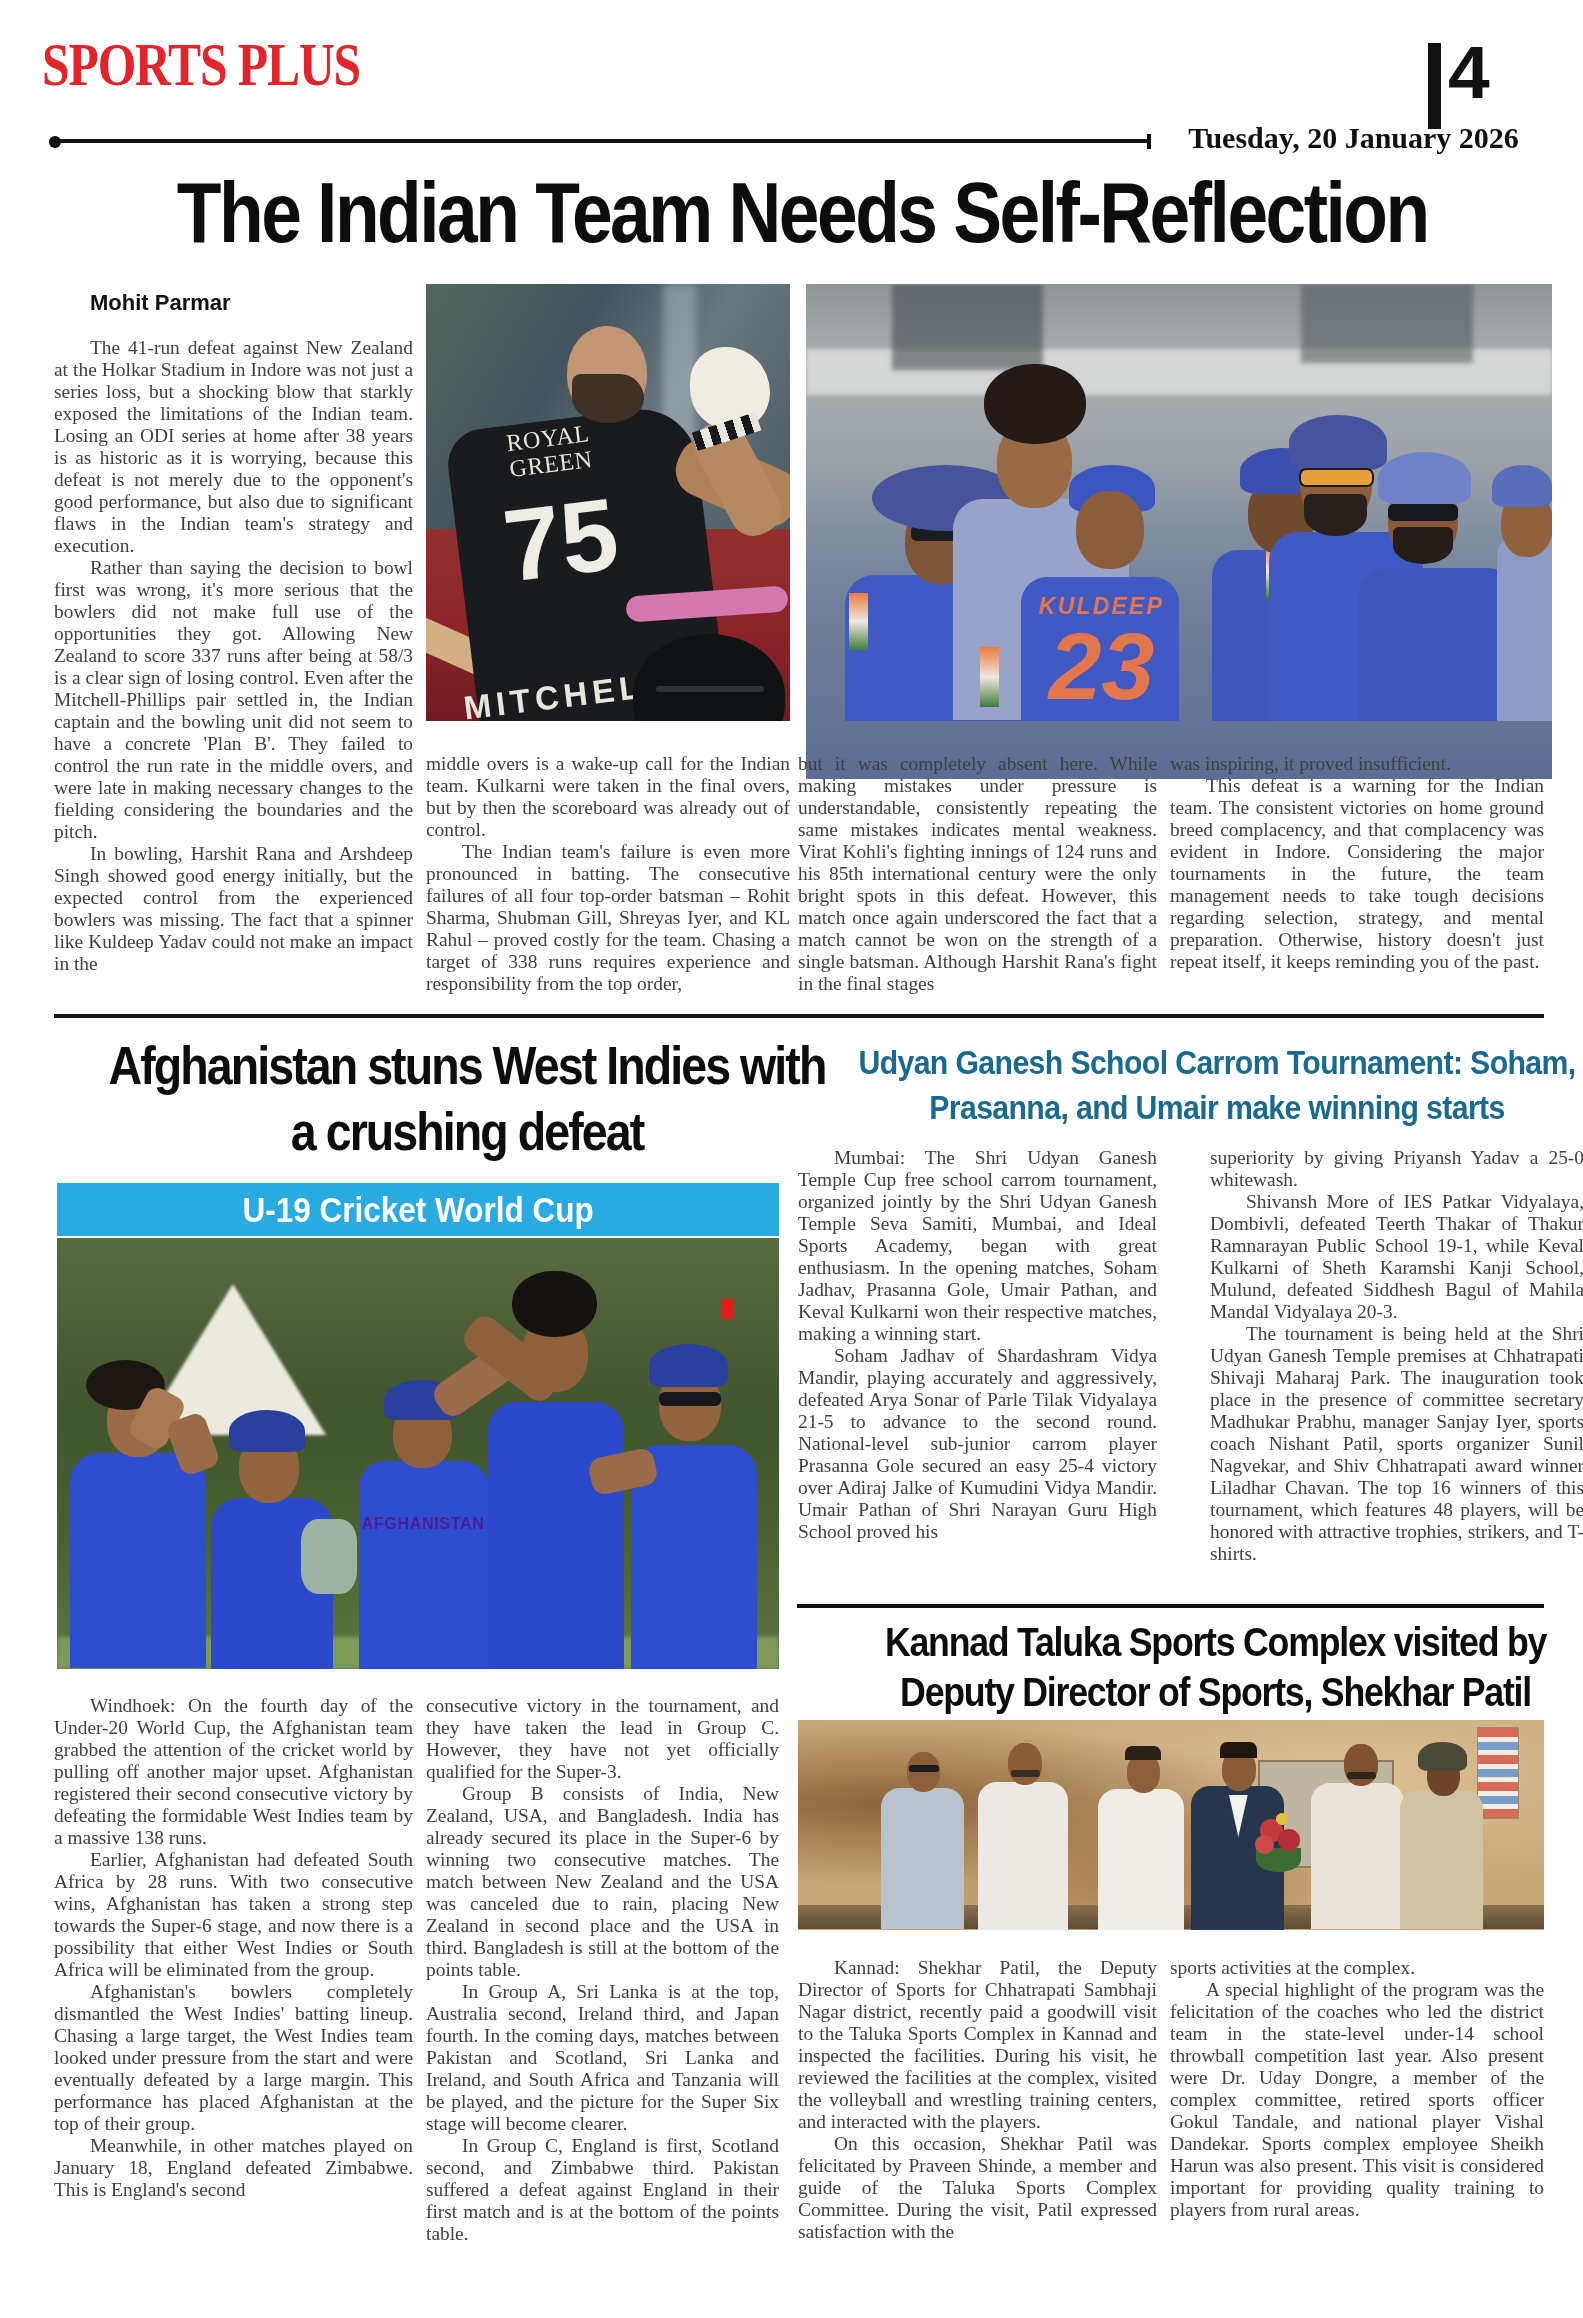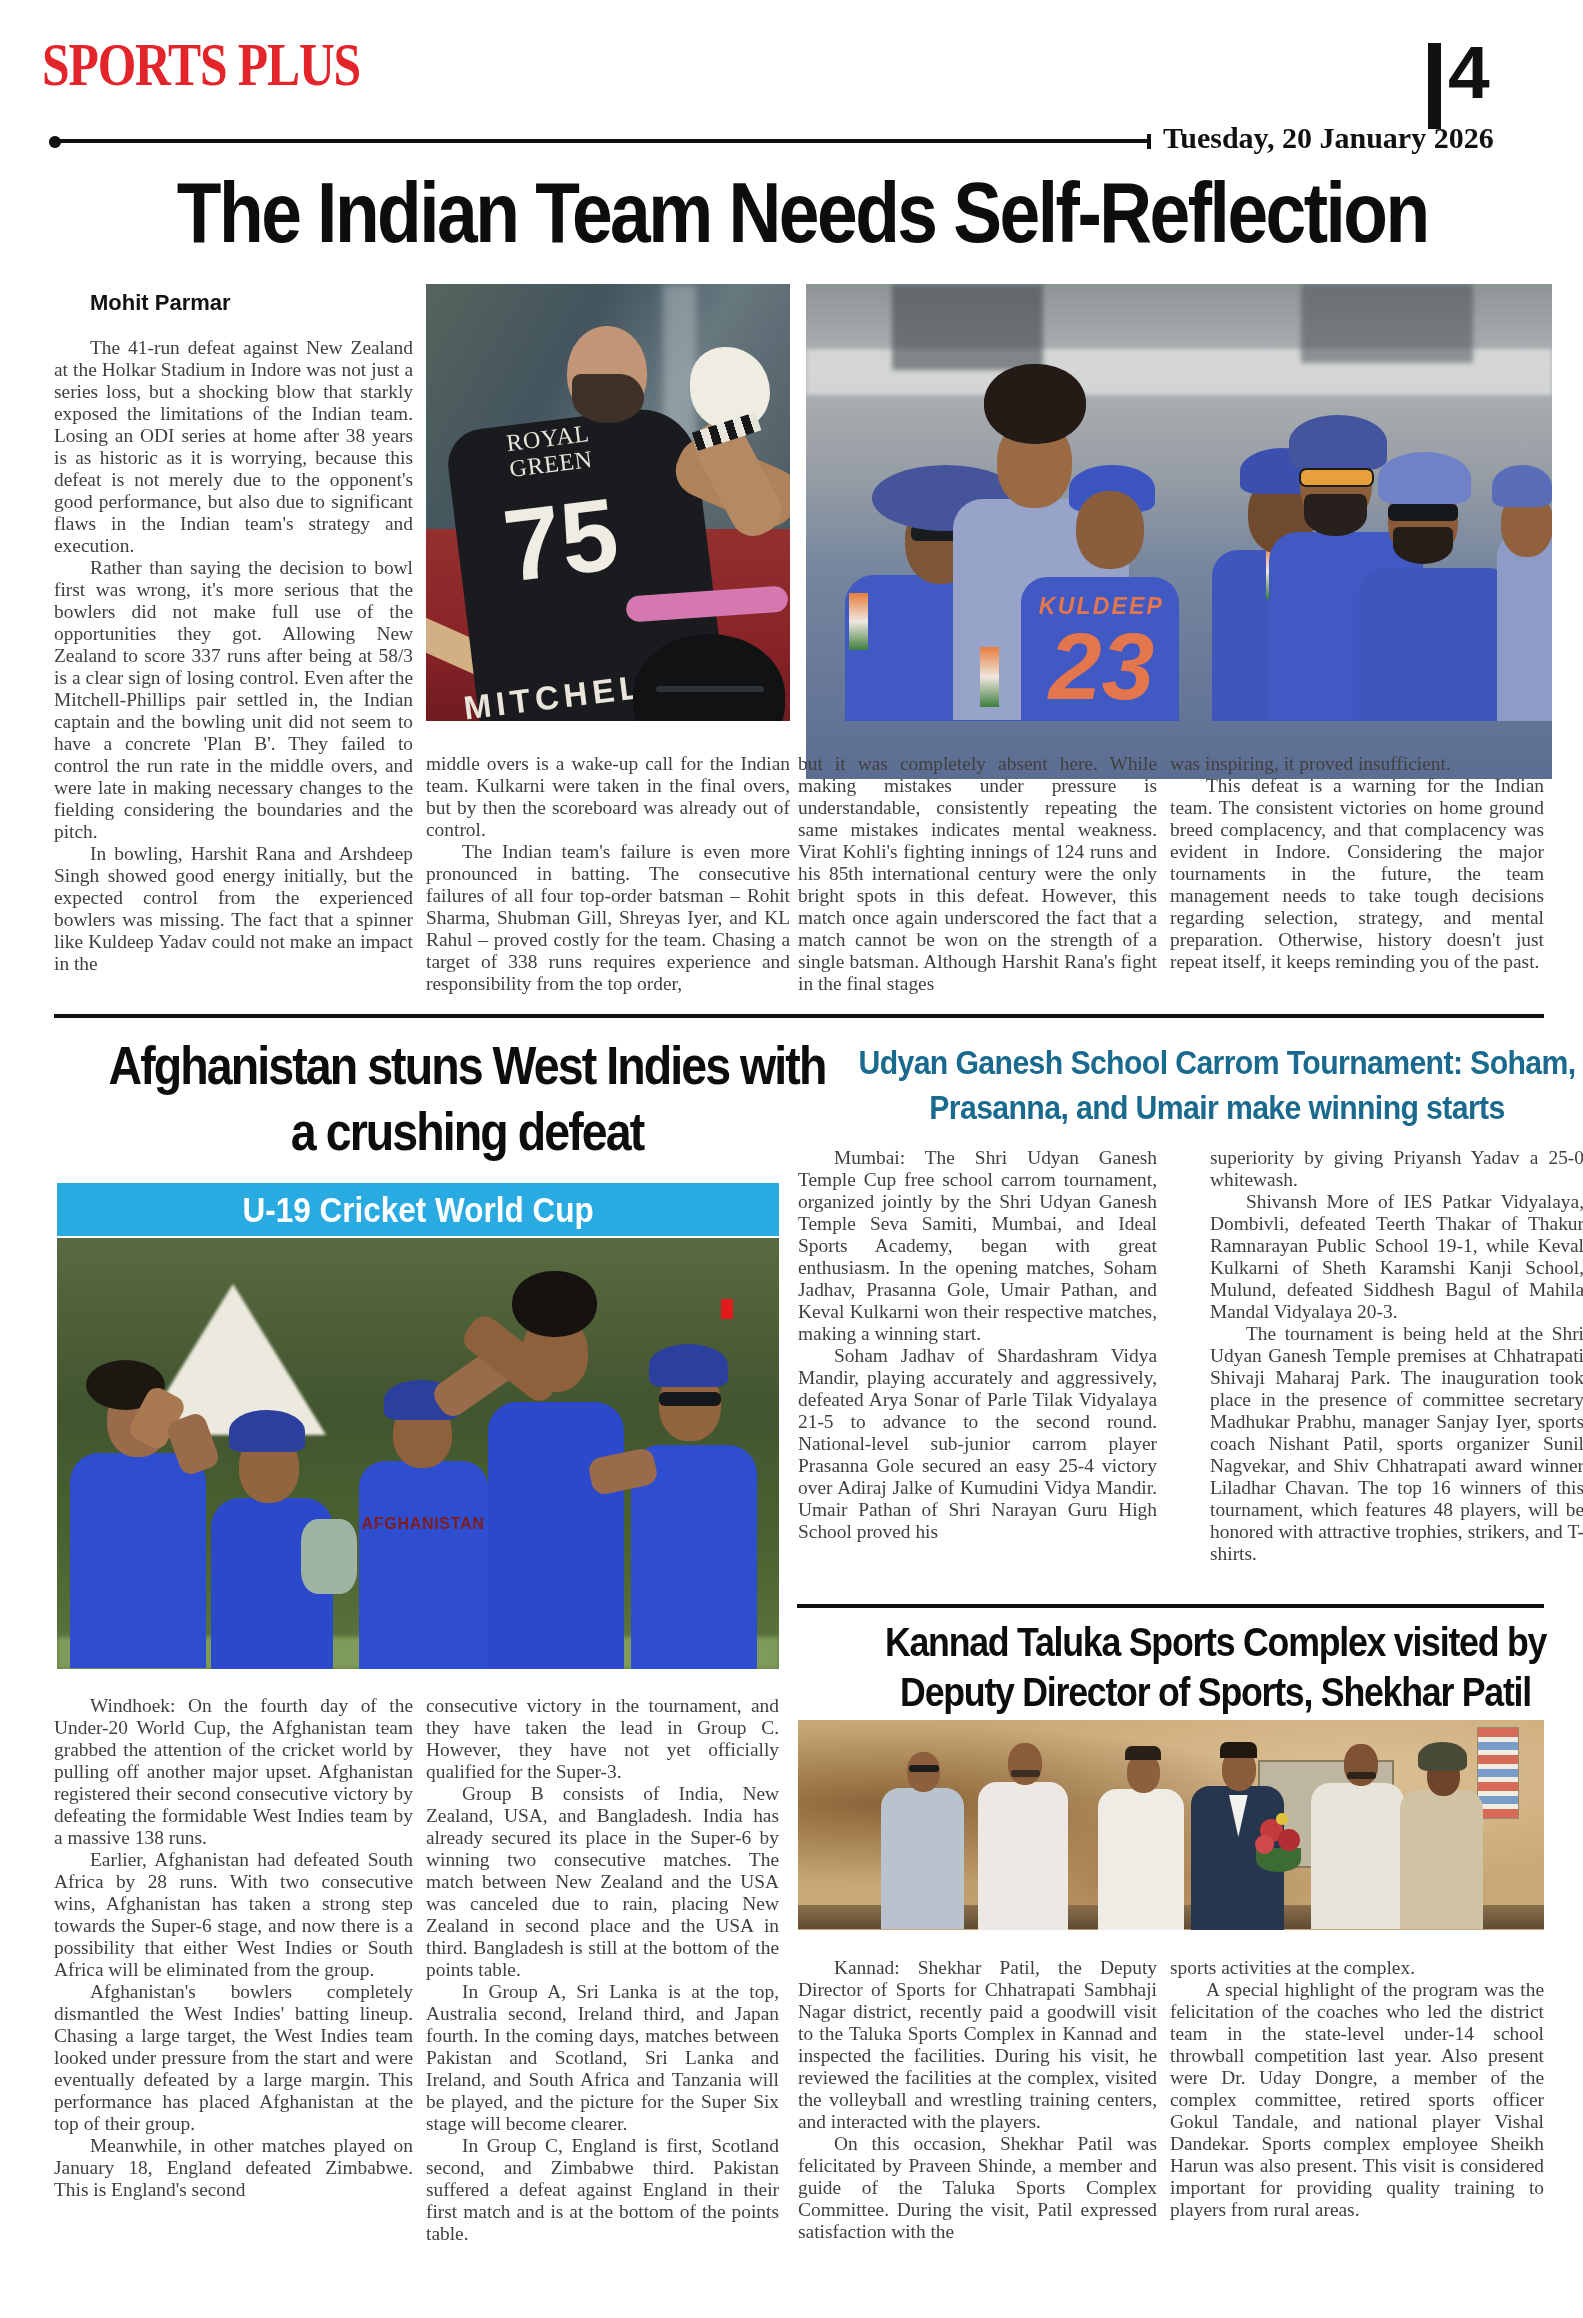--- a/index.html
+++ b/index.html
@@ -11,21 +11,21 @@
   }
   .abs { position:absolute; }
 
   
   .masthead {
     font-family:"Liberation Serif", serif; font-weight:700;
     color:#e3242b; font-size:62px; letter-spacing:-1.4px; white-space:nowrap;
     display:inline-block; transform:scaleX(.8); transform-origin:left center;
   }
   .pagenum { font-family:"Liberation Sans", sans-serif; font-weight:700; font-size:75px; color:#111; }
-  .dateline { font-family:"Liberation Serif", serif; font-weight:700; font-size:30px; color:#111; text-align:left; }
+  .dateline { font-family:"Liberation Serif", serif; font-weight:700; font-size:30px; color:#111; text-align:center; }
   .rule { background:#111; }
   .rule-dot { width:11.5px; height:11.5px; border-radius:50%; background:#111; }
 
   
   .headline { font-family:"Liberation Sans", sans-serif; font-weight:800; color:#0d0d0d; text-align:center; }
   .cond { display:inline-block; transform-origin:center top; }
   .teal { color:#1a6a8f; }
 
   
   .banner { background:#29abe2; display:flex; align-items:center; justify-content:center; }
@@ -171,21 +171,21 @@
 
     <div class="abs" style="left:154px; top:260px; width:122px; height:171px; background:#2c49cc; border-radius:29px 29px 0 0;"></div>
     <div class="abs" style="left:182px; top:195px; width:60px; height:70px; background:#93653f; border-radius:46%;"></div>
     <div class="abs" style="left:172px; top:172px; width:76px; height:42px; background:#2b3f9e; border-radius:50% 50% 18% 18%;"></div>
     <div class="abs" style="left:244px; top:281px; width:56px; height:75px; background:#9fb3a5; border-radius:30%;"></div>
 
     <div class="abs" style="left:302px; top:223px; width:129px; height:208px; background:#2f4ecf; border-radius:26px 26px 0 0;"></div>
     <div class="abs" style="left:336px; top:164px; width:59px; height:66px; background:#8f603c; border-radius:46%;"></div>
     <div class="abs" style="left:327px; top:142px; width:75px; height:40px; background:#2b3f9e; border-radius:50% 50% 18% 18%;"></div>
     <div class="abs" style="left:373px; top:121px; width:101px; height:37px; background:#9a6b4a; border-radius:14.4px; transform:rotate(-35deg);"></div>
-    <div class="abs jersey-text" style="left:304px; top:277px; width:124px; color:#7f1d1d; font-size:16px; letter-spacing:0.7px;">AFGHANISTAN</div>
+    <div class="abs jersey-text" style="left:304px; top:277px; width:124px; color:#4c1d95; font-size:16px; letter-spacing:0.7px;">AFGHANISTAN</div>
 
     <div class="abs" style="left:431px; top:164px; width:136px; height:267px; background:#2c49cc; border-radius:29px 29px 0 0;"></div>
     <div class="abs" style="left:465px; top:78px; width:66px; height:76px; background:#8f603c; border-radius:46%;"></div>
     <div class="abs" style="left:455px; top:33px; width:85px; height:66px; background:#161210; border-radius:48%;"></div>
     <div class="abs" style="left:402px; top:101px; width:106px; height:39px; background:#8f603c; border-radius:14.4px; transform:rotate(38deg);"></div>
 
     <div class="abs" style="left:574px; top:207px; width:126px; height:224px; background:#2f4ecf; border-radius:29px 29px 0 0;"></div>
     <div class="abs" style="left:602px; top:131px; width:62px; height:72px; background:#93653f; border-radius:46%;"></div>
     <div class="abs" style="left:592px; top:106px; width:79px; height:43px; background:#2b3f9e; border-radius:50% 50% 18% 18%;"></div>
     <div class="abs" style="left:602px; top:154px; width:62px; height:14.4px; background:#15181c; border-radius:5.7px;"></div>

